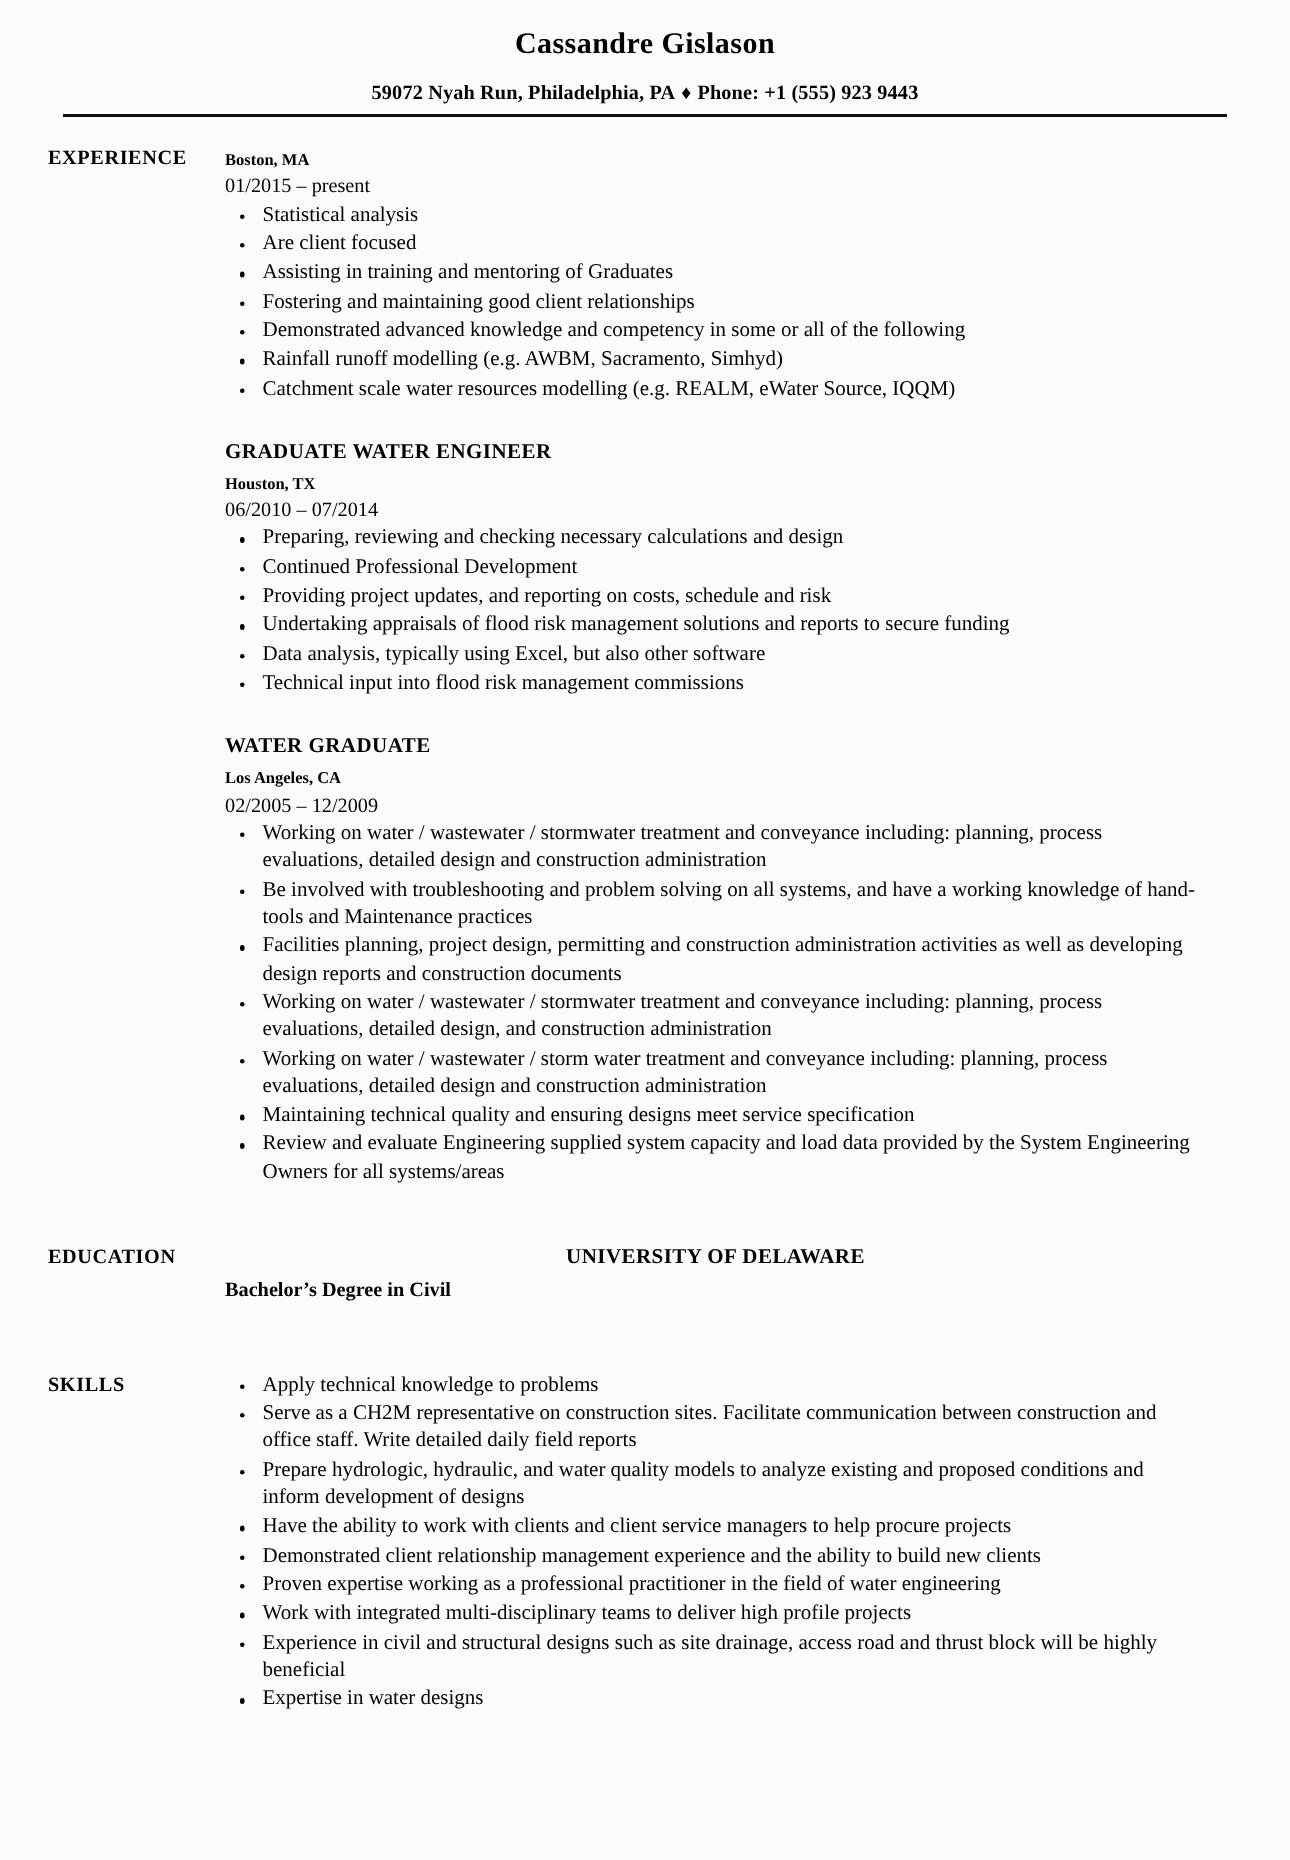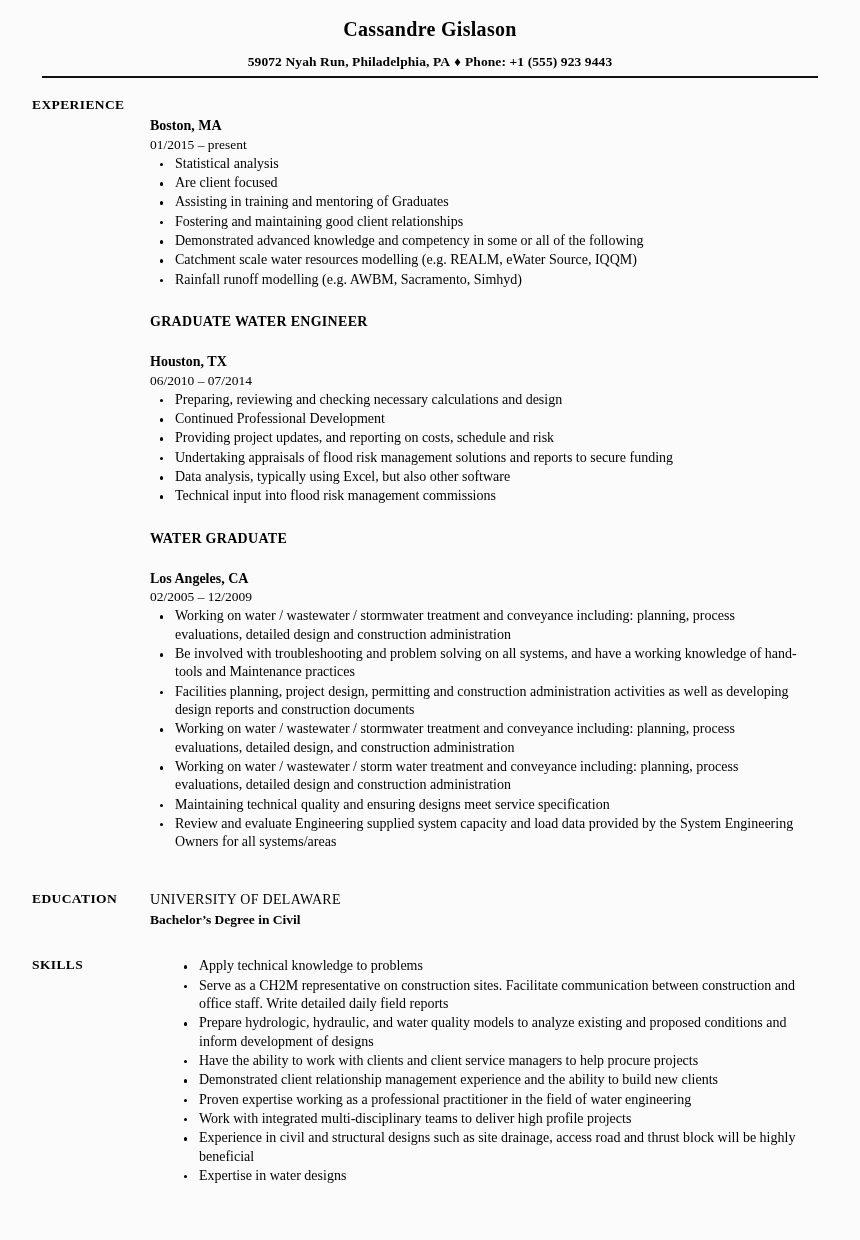--- a/index.html
+++ b/index.html
@@ -78,24 +78,24 @@
   .job { margin-bottom: 0; }
   .job + .job { margin-top: 24px; }
 
   .job-title {
     font-size: 14px;
     font-weight: bold;
     letter-spacing: 0.3px;
     line-height: 1.35;
   }
   .job-location {
-    font-size: 14px;
+    font-size: 11px;
     font-weight: bold;
     line-height: 1.4;
-    margin-top: 20px;
+    margin-top: 4px;
   }
   .job-dates {
     font-size: 13.5px;
     line-height: 1.35;
   }
 
   ul.bullets {
     list-style: none;
     margin: 1px 0 0 0;
     padding: 0;
@@ -113,33 +113,34 @@
     left: 10px;
     top: 8px;
     width: 3.4px;
     height: 3.4px;
     background: #000;
     border-radius: 50%;
   }
 
   .edu-school {
     font-size: 14px;
-    font-weight: normal;
+    font-weight: bold;
     letter-spacing: 0.3px;
     line-height: 1.4;
+    text-align: center;
   }
   .edu-degree {
     font-size: 13.5px;
     font-weight: bold;
     line-height: 1.4;
     margin-top: 2px;
   }
 
   .section-education { margin-top: 37px; }
-  .section-skills { margin-top: 26px; gap: 24px; }
+  .section-skills { margin-top: 44px; }
   .skills-body ul.bullets > li { margin-bottom: 1px; }
 </style>
 </head>
 <body>
 
 <div class="page">
 
   <div class="header">
     <div class="cand-name">Cassandre Gislason</div>
     <div class="contact-line">
@@ -155,22 +156,22 @@
       <div class="col-body" id="experience-body">
           <div class="job">
             <div class="job-location">Boston, MA</div>
             <div class="job-dates">01/2015 – present</div>
             <ul class="bullets">
               <li>Statistical analysis</li>
               <li>Are client focused</li>
               <li>Assisting in training and mentoring of Graduates</li>
               <li>Fostering and maintaining good client relationships</li>
               <li>Demonstrated advanced knowledge and competency in some or all of the following</li>
+              <li>Rainfall runoff modelling (e.g. AWBM, Sacramento, Simhyd)</li>
               <li>Catchment scale water resources modelling (e.g. REALM, eWater Source, IQQM)</li>
-              <li>Rainfall runoff modelling (e.g. AWBM, Sacramento, Simhyd)</li>
             </ul>
           </div>
           <div class="job">
             <div class="job-title">GRADUATE WATER ENGINEER</div>
             <div class="job-location">Houston, TX</div>
             <div class="job-dates">06/2010 – 07/2014</div>
             <ul class="bullets">
               <li>Preparing, reviewing and checking necessary calculations and design</li>
               <li>Continued Professional Development</li>
               <li>Providing project updates, and reporting on costs, schedule and risk</li>

